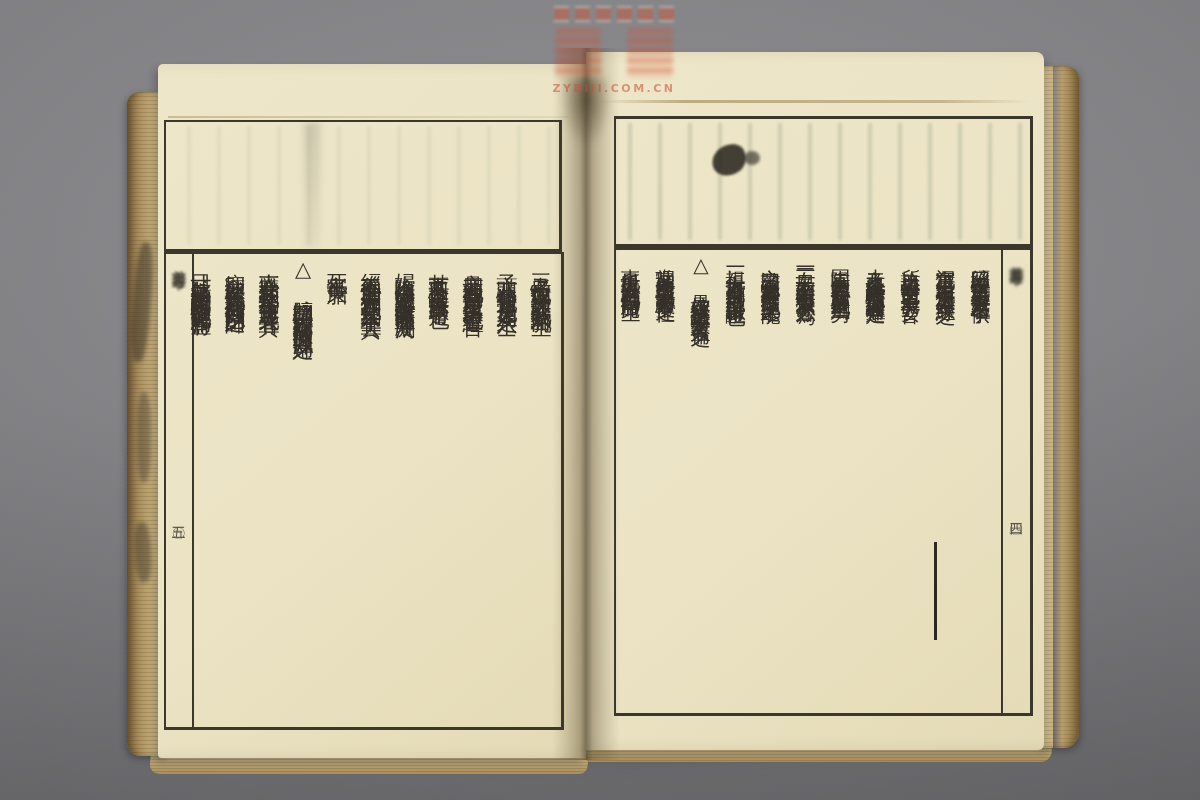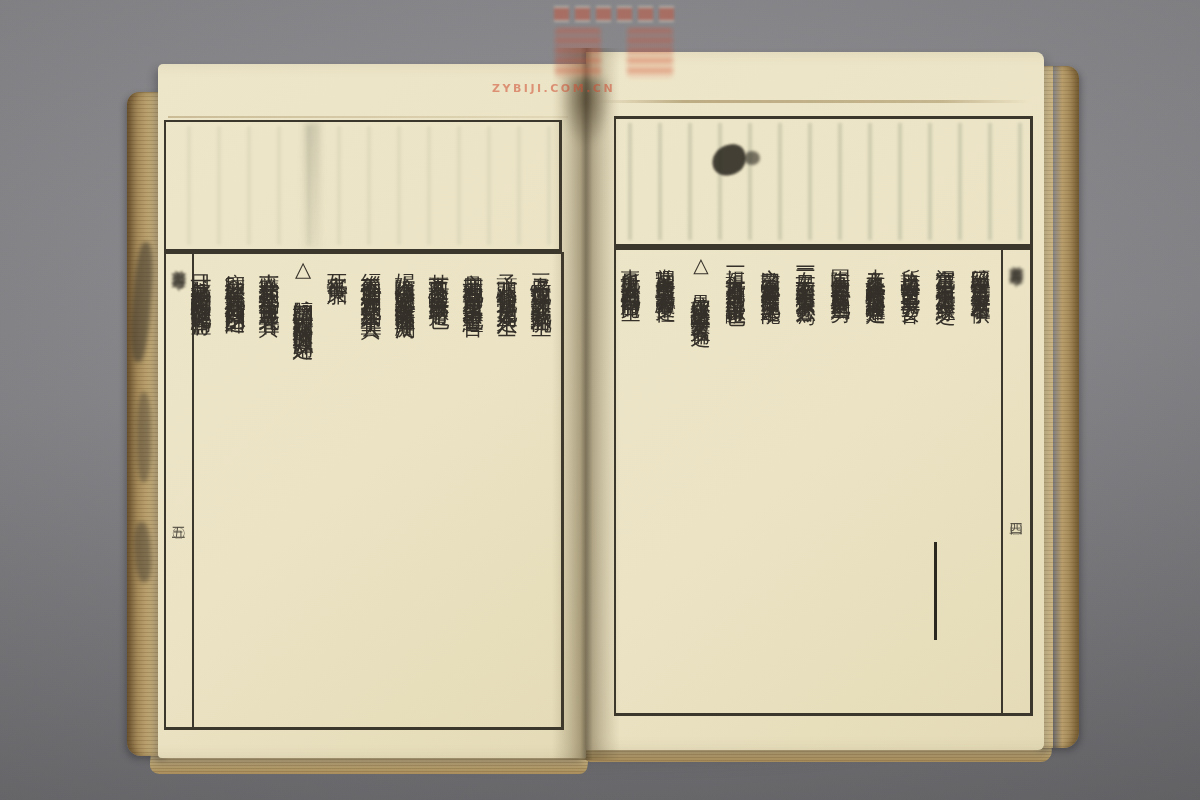--- a/index.html
+++ b/index.html
@@ -83,21 +83,21 @@
   .col{text-orientation:upright;}
   .cols-l .col{line-height:34px;font-size:21px;letter-spacing:2.5px;}
   .cols-r .col{line-height:35px;font-size:20px;letter-spacing:2px;}
   .mark-line{position:absolute;left:318px;top:292px;width:3px;height:98px;background:#2b2820;}
   
   .gutter{position:absolute;left:552px;top:48px;width:68px;height:712px;pointer-events:none;
     background:linear-gradient(to right,rgba(80,65,35,0) 0%,rgba(80,65,35,.30) 42%,rgba(45,36,20,.46) 51%,rgba(80,65,35,.28) 60%,rgba(80,65,35,0) 100%);}
   .gutter-notch{position:absolute;left:560px;top:78px;width:52px;height:70px;
     background:radial-gradient(ellipse at 50% 30%,rgba(50,40,22,.55),rgba(50,40,22,0) 70%);filter:blur(3px);}
   
-  .watermark{position:absolute;left:492px;top:6px;width:244px;text-align:left;
+  .watermark{position:absolute;left:492px;top:6px;width:244px;text-align:center;
     opacity:.55;pointer-events:none;}
   .wm-row{display:flex;justify-content:center;gap:6px;margin-bottom:6px;filter:blur(1.6px);}
   .wm-glyph-s{width:15px;height:16px;background:#d24f33;opacity:.8;
     box-shadow:inset 0 5px 0 -3px #f3e6d0, inset 0 -5px 0 -3px #f3e6d0;}
   .wm-row-lg{display:flex;justify-content:center;gap:26px;margin-bottom:4px;filter:blur(2px);}
   .wm-glyph-l{width:46px;height:50px;background:
     repeating-linear-gradient(to bottom,#d24f33 0 5px, rgba(210,79,51,.35) 5px 10px);
     border-radius:4px;opacity:.75;}
   .wm-url{font-family:"DejaVu Sans",sans-serif;font-size:11px;font-weight:bold;color:#cf4e33;
     letter-spacing:2.5px;filter:blur(.7px);}

